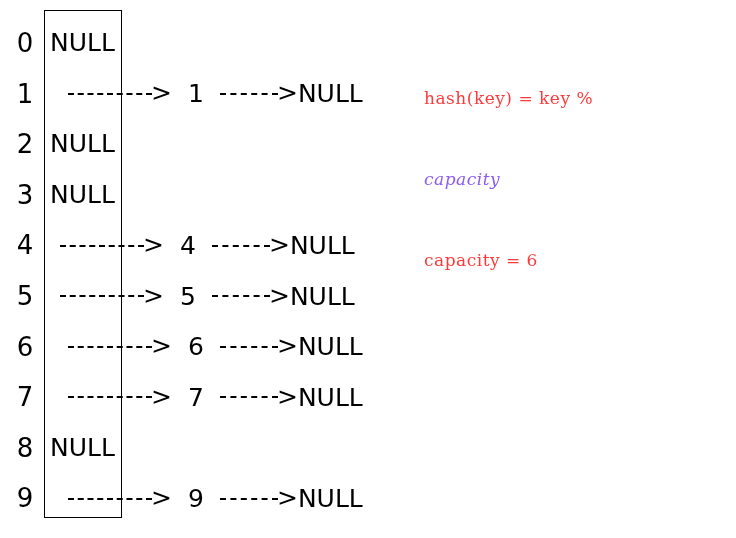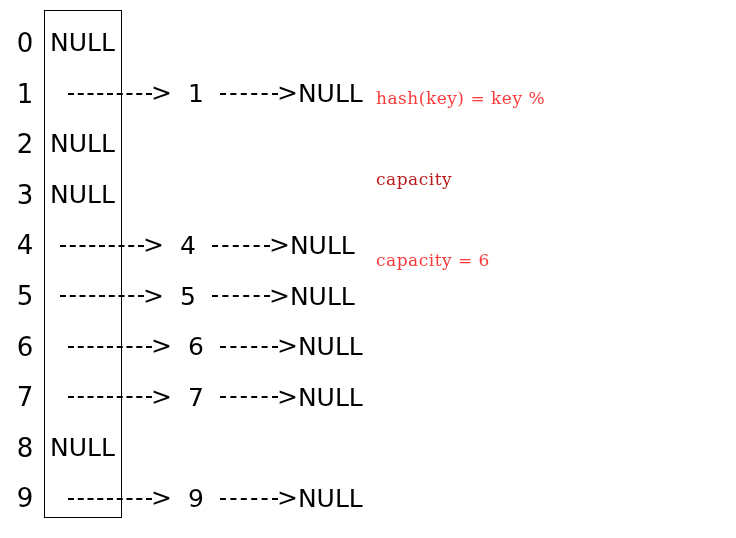--- a/index.html
+++ b/index.html
@@ -119,20 +119,21 @@
     top: 31px;
     width: 230px;
     font-family: "DejaVu Serif", "Liberation Serif", serif;
     font-size: 17px;
     line-height: 27px;
     letter-spacing: 0.5px;
     white-space: pre-wrap;
   }
   .annotation .ann-line {
     display: block;
+    margin-left: 48px;
   }
 </style>
 </head>
 <body>
 
 <div id="canvas" style="background: rgb(255, 255, 255);">
 
   <div class="bucket-box" style="border-color: rgb(0, 0, 0);"></div>
 
   <div id="rows">
@@ -173,17 +174,17 @@
         <div class="slot-null" style="color: rgb(0, 0, 0);">NULL</div>
       </div>
       <div class="bucket-row" style="top: 473.4px;">
         <div class="row-index" style="color: rgb(0, 0, 0);">9</div>
         <div class="chain indent"><span class="dash-seg dash-long" style="border-top-color: rgb(0, 0, 0);"></span><span class="arrow-head" style="color: rgb(0, 0, 0);">&gt;</span><span class="chain-gap-a"></span><span class="chain-key" style="color: rgb(0, 0, 0);">9</span><span class="chain-gap-b"></span><span class="dash-seg dash-short" style="border-top-color: rgb(0, 0, 0);"></span><span class="arrow-head" style="color: rgb(0, 0, 0);">&gt;</span><span class="chain-null" style="color: rgb(0, 0, 0);">NULL</span></div>
       </div>
     </div>
 
   <div class="annotation">
     <span class="ann-line" style="color: rgb(251, 59, 59);">hash(key) = key %</span>
-    <span class="ann-line" style="color: #b91c1c;">capacity</span>
+    <span class="ann-line" style="color: #8b5cf6; font-style: italic;">capacity</span>
     <span class="ann-line" style="color: rgb(251, 59, 59);">capacity = 6</span>
   </div>
 
 </div>
 
 </body></html>

